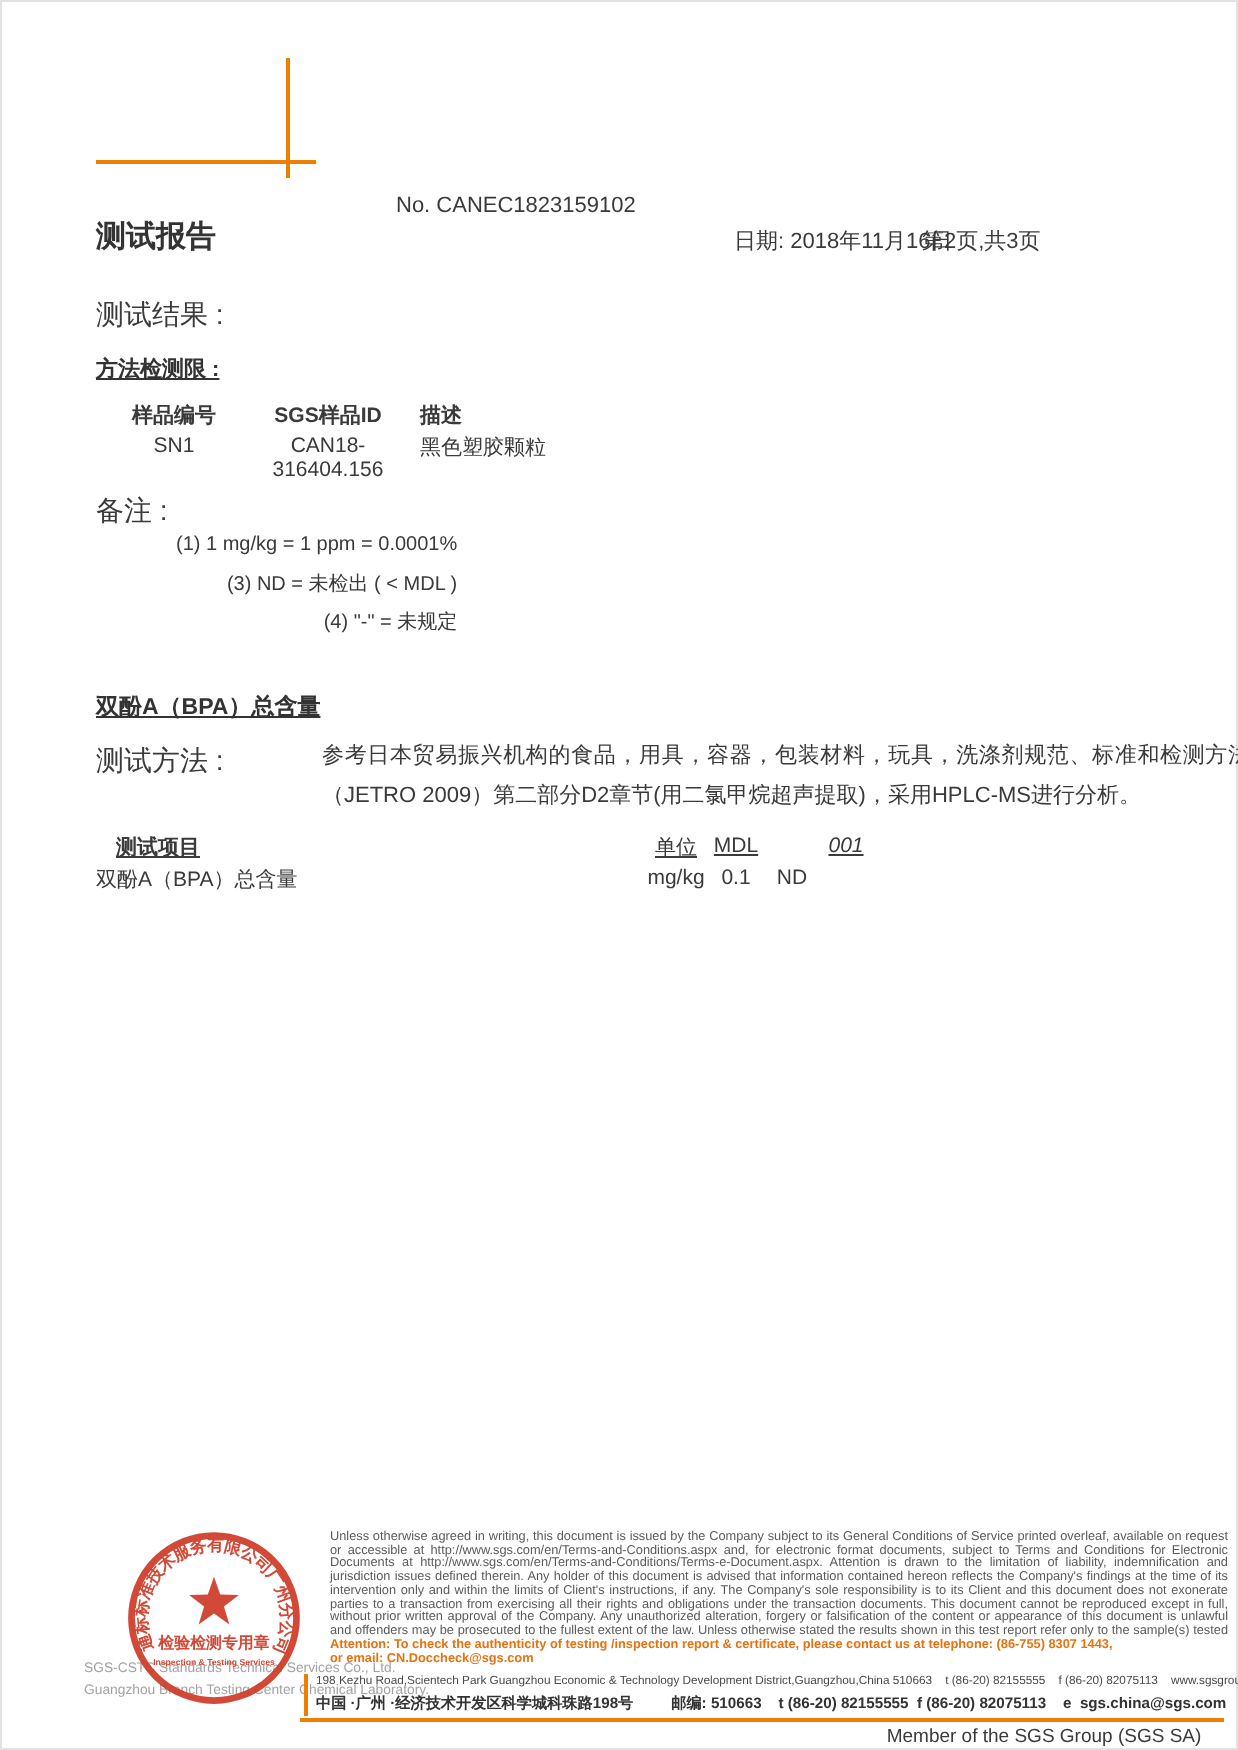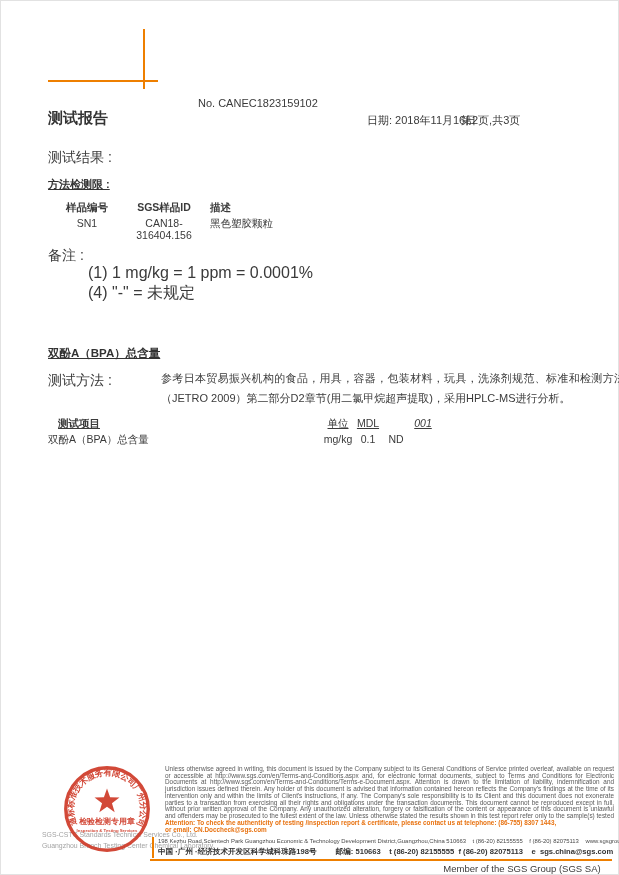--- a/index.html
+++ b/index.html
@@ -23,21 +23,21 @@
   .doc-title{font-size:15px;font-weight:700;color:#333;}
   .hdr-txt{font-size:11px;color:#3a3a3a;}
 
   .lbl{font-size:14px;color:#3a3a3a;}
   .lbl-b{font-size:11px;font-weight:700;color:#333;}
   .und{text-decoration:underline;}
 
   .cell-c{text-align:center;display:inline-block;}
   .small-tbl{font-size:10.5px;}
 
-  .note-line{font-size:16px;line-height:19.5px;white-space:pre;}
+  .note-line{font-size:10px;line-height:19.5px;white-space:pre;text-align:right;}
 
   .method-text{font-size:11px;line-height:19.5px;width:464px;text-align:justify;}
 
   .rt-hdr{font-size:10.5px;}
   .rt-italic{font-style:italic;margin-left:27px;}
 
   
   .legal{
     font-size:6.4px;line-height:6.7px;color:#5a5a5a;text-align:justify;
     width:449px;letter-spacing:0px;
@@ -80,20 +80,21 @@
   <div>
     <span class="abs cell-c" style="left:48px;top:16px;width:78px;">SN1</span>
     <span class="abs cell-c" style="left:122px;top:16px;width:84px;">CAN18-316404.156</span>
     <span class="abs" style="left:210px;top:16px;">黑色塑胶颗粒</span>
   </div>
 </div>
 
 <div class="abs lbl" style="left:48px;top:247px;">备注 :</div>
 <div class="abs" style="left:88px;top:263px;">
   <div class="note-line">(1) 1 mg/kg = 1 ppm = 0.0001%</div>
+  <div class="note-line">(3) ND = 未检出 ( &lt; MDL )</div>
   <div class="note-line">(4) "-" = 未规定</div>
 </div>
 
 <div class="abs lbl-b und" style="left:48px;top:346px;font-size:11.5px;">双酚A（BPA）总含量</div>
 <div class="abs lbl" style="left:48px;top:372px;">测试方法 :</div>
 <div class="abs method-text" style="left:125px;top:369px;margin-left:36px;">参考日本贸易振兴机构的食品，用具，容器，包装材料，玩具，洗涤剂规范、标准和检测方法（JETRO 2009）第二部分D2章节(用二氯甲烷超声提取)，采用HPLC-MS进行分析。</div>
 
 <div class="abs rt-hdr" style="left:0;top:417px;width:619px;">
   <div>
     <span class="abs und" style="left:58px;font-weight:700;">测试项目</span>

